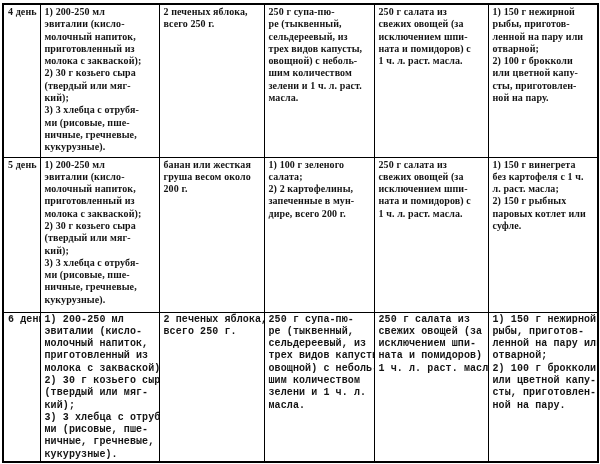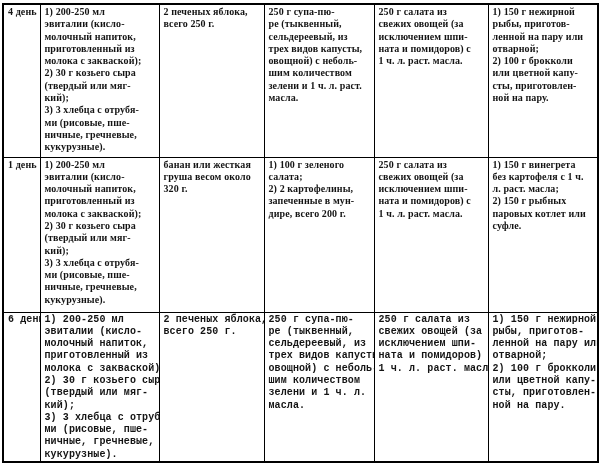--- a/index.html
+++ b/index.html
@@ -90,36 +90,36 @@
         <td>1) 150 г нежирной
 рыбы, приготов-
 ленной на пару или
 отварной;
 2) 100 г брокколи
 или цветной капу-
 сты, приготовлен-
 ной на пару.</td>
       </tr>
       <tr class="row-1">
-        <td class="day-cell">1 день</td>
+        <td class="day-cell">5 день</td>
         <td>1) 200-250 мл
 эвиталии (кисло-
 молочный напиток,
 приготовленный из
 молока с закваской);
 2) 30 г козьего сыра
 (твердый или мяг-
 кий);
 3) 3 хлебца с отрубя-
 ми (рисовые, пше-
 ничные, гречневые,
 кукурузные).</td>
         <td>банан или жесткая
 груша весом около
-320 г.</td>
+200 г.</td>
         <td>1) 100 г зеленого
 салата;
 2) 2 картофелины,
 запеченные в мун-
 дире, всего 200 г.</td>
         <td>250 г салата из
 свежих овощей (за
 исключением шпи-
 ната и помидоров) с
 1 ч. л. раст. масла.</td>

